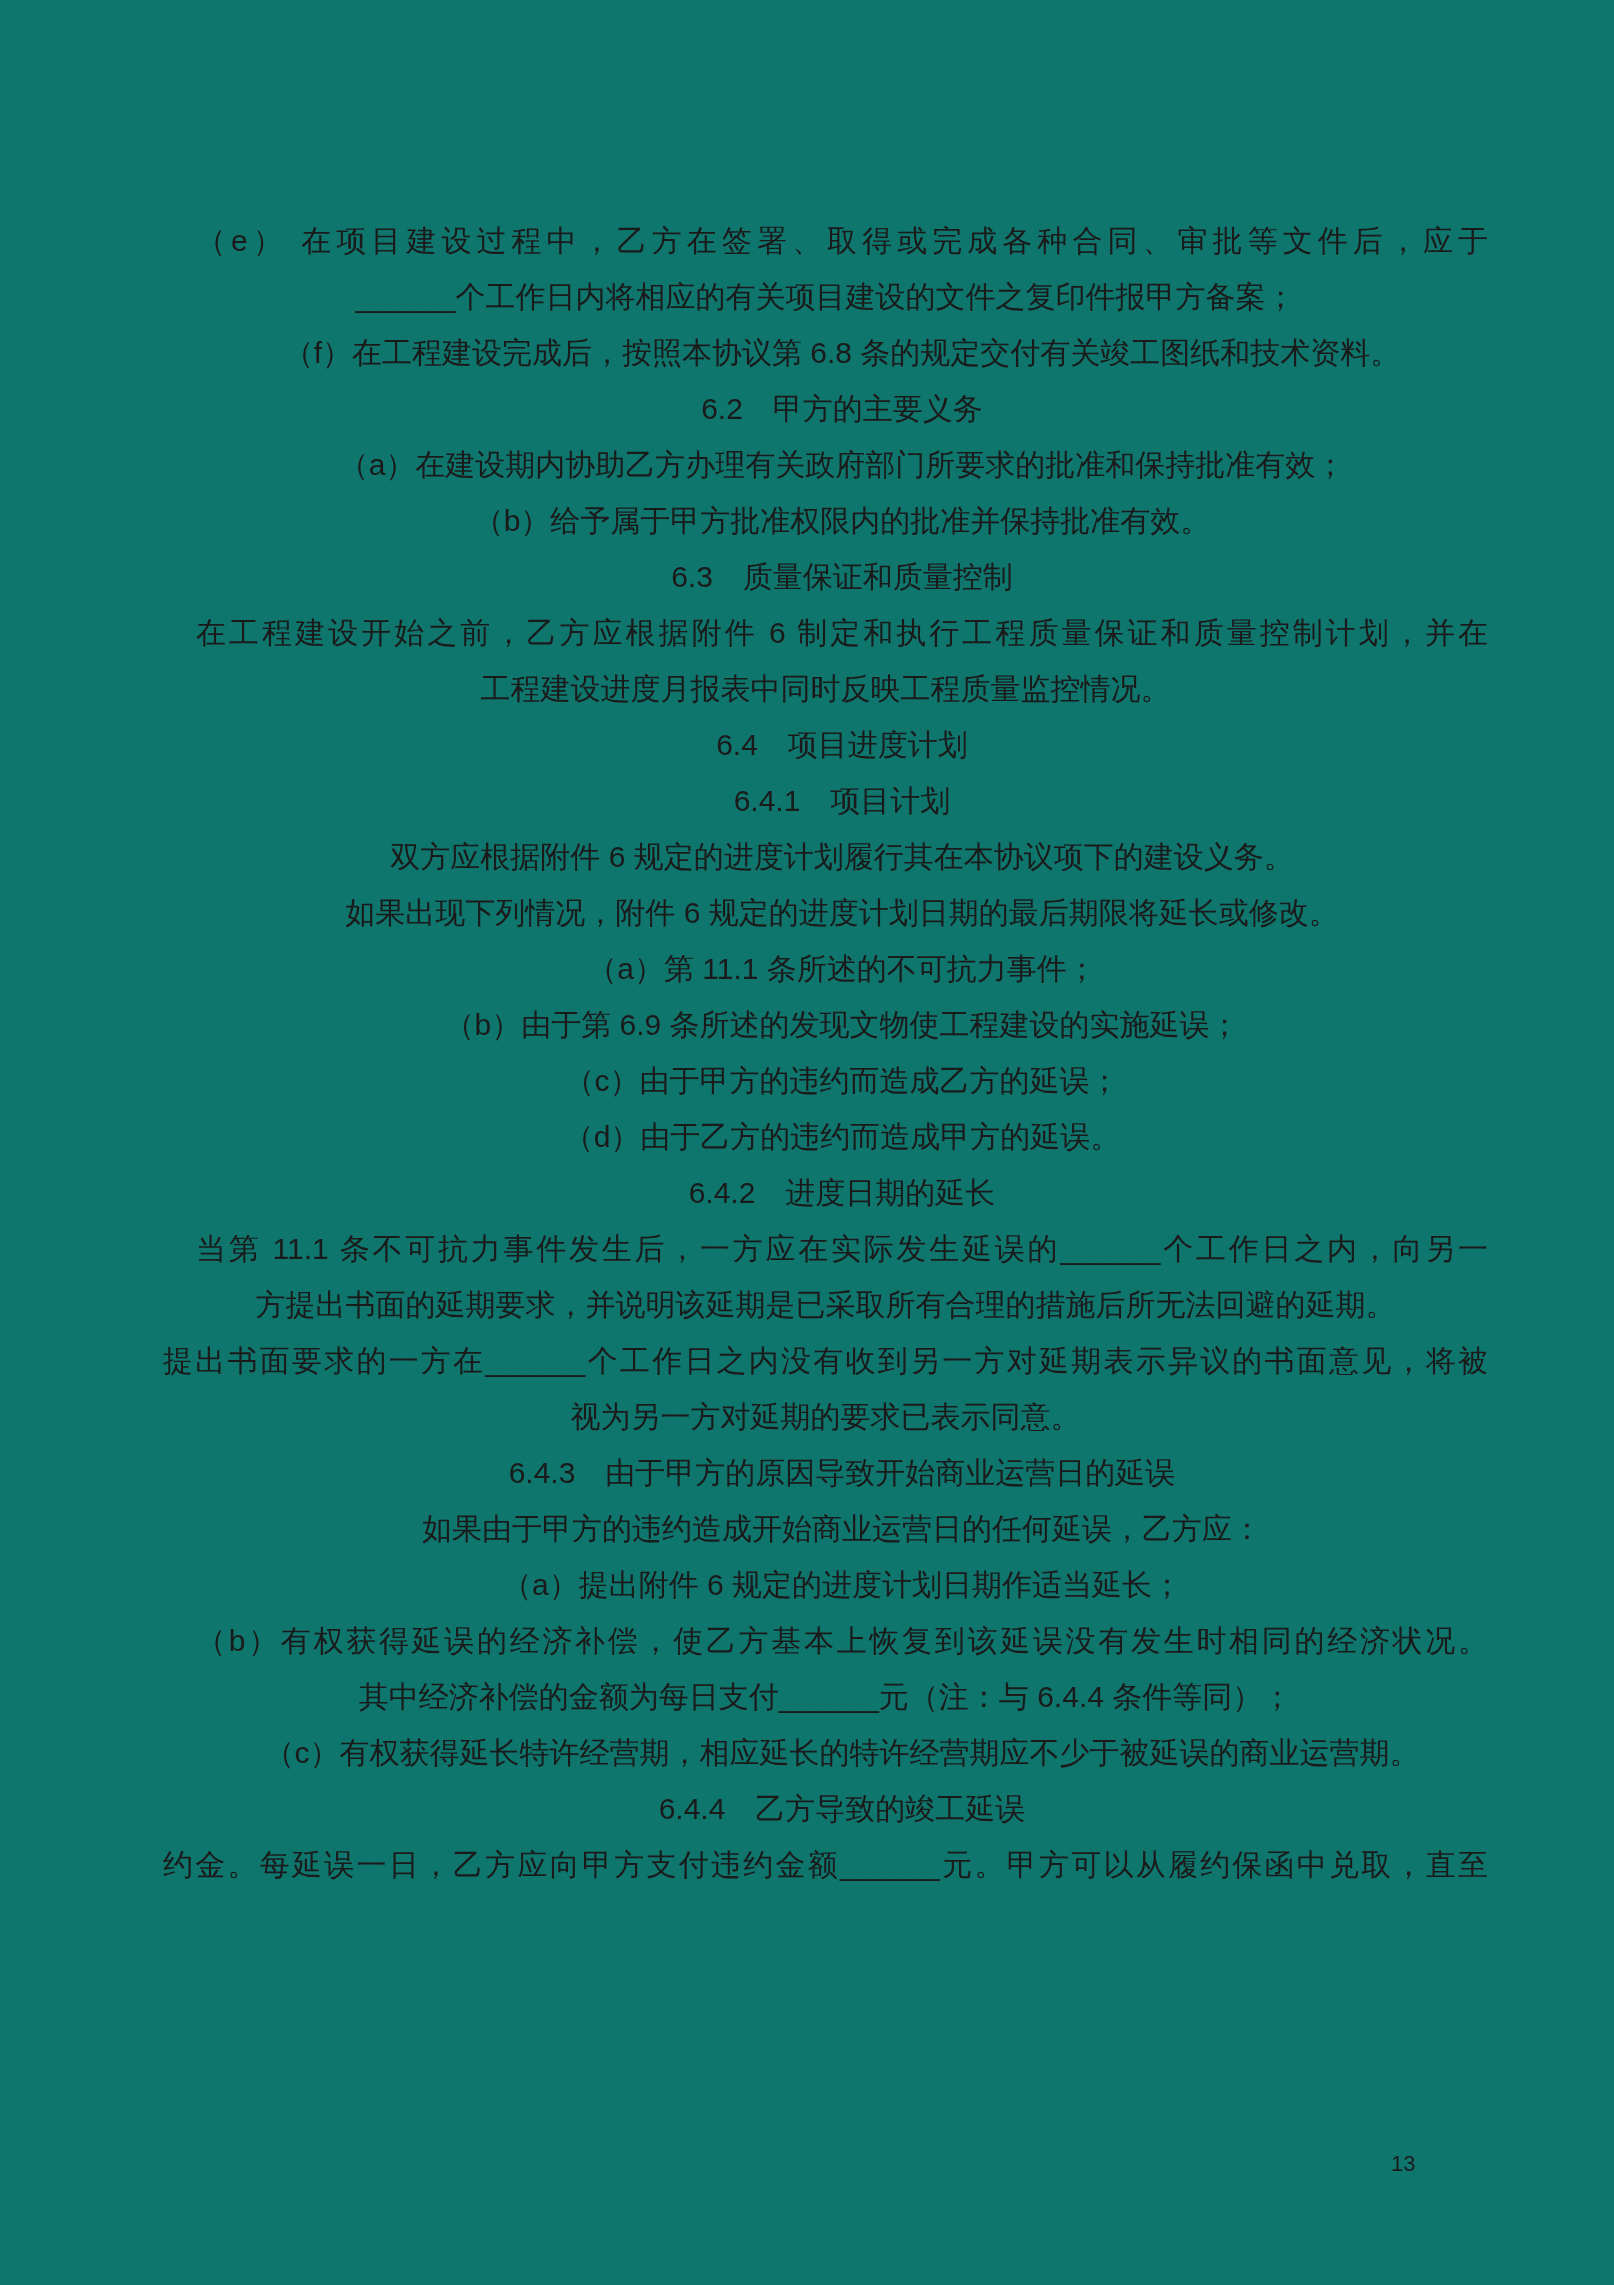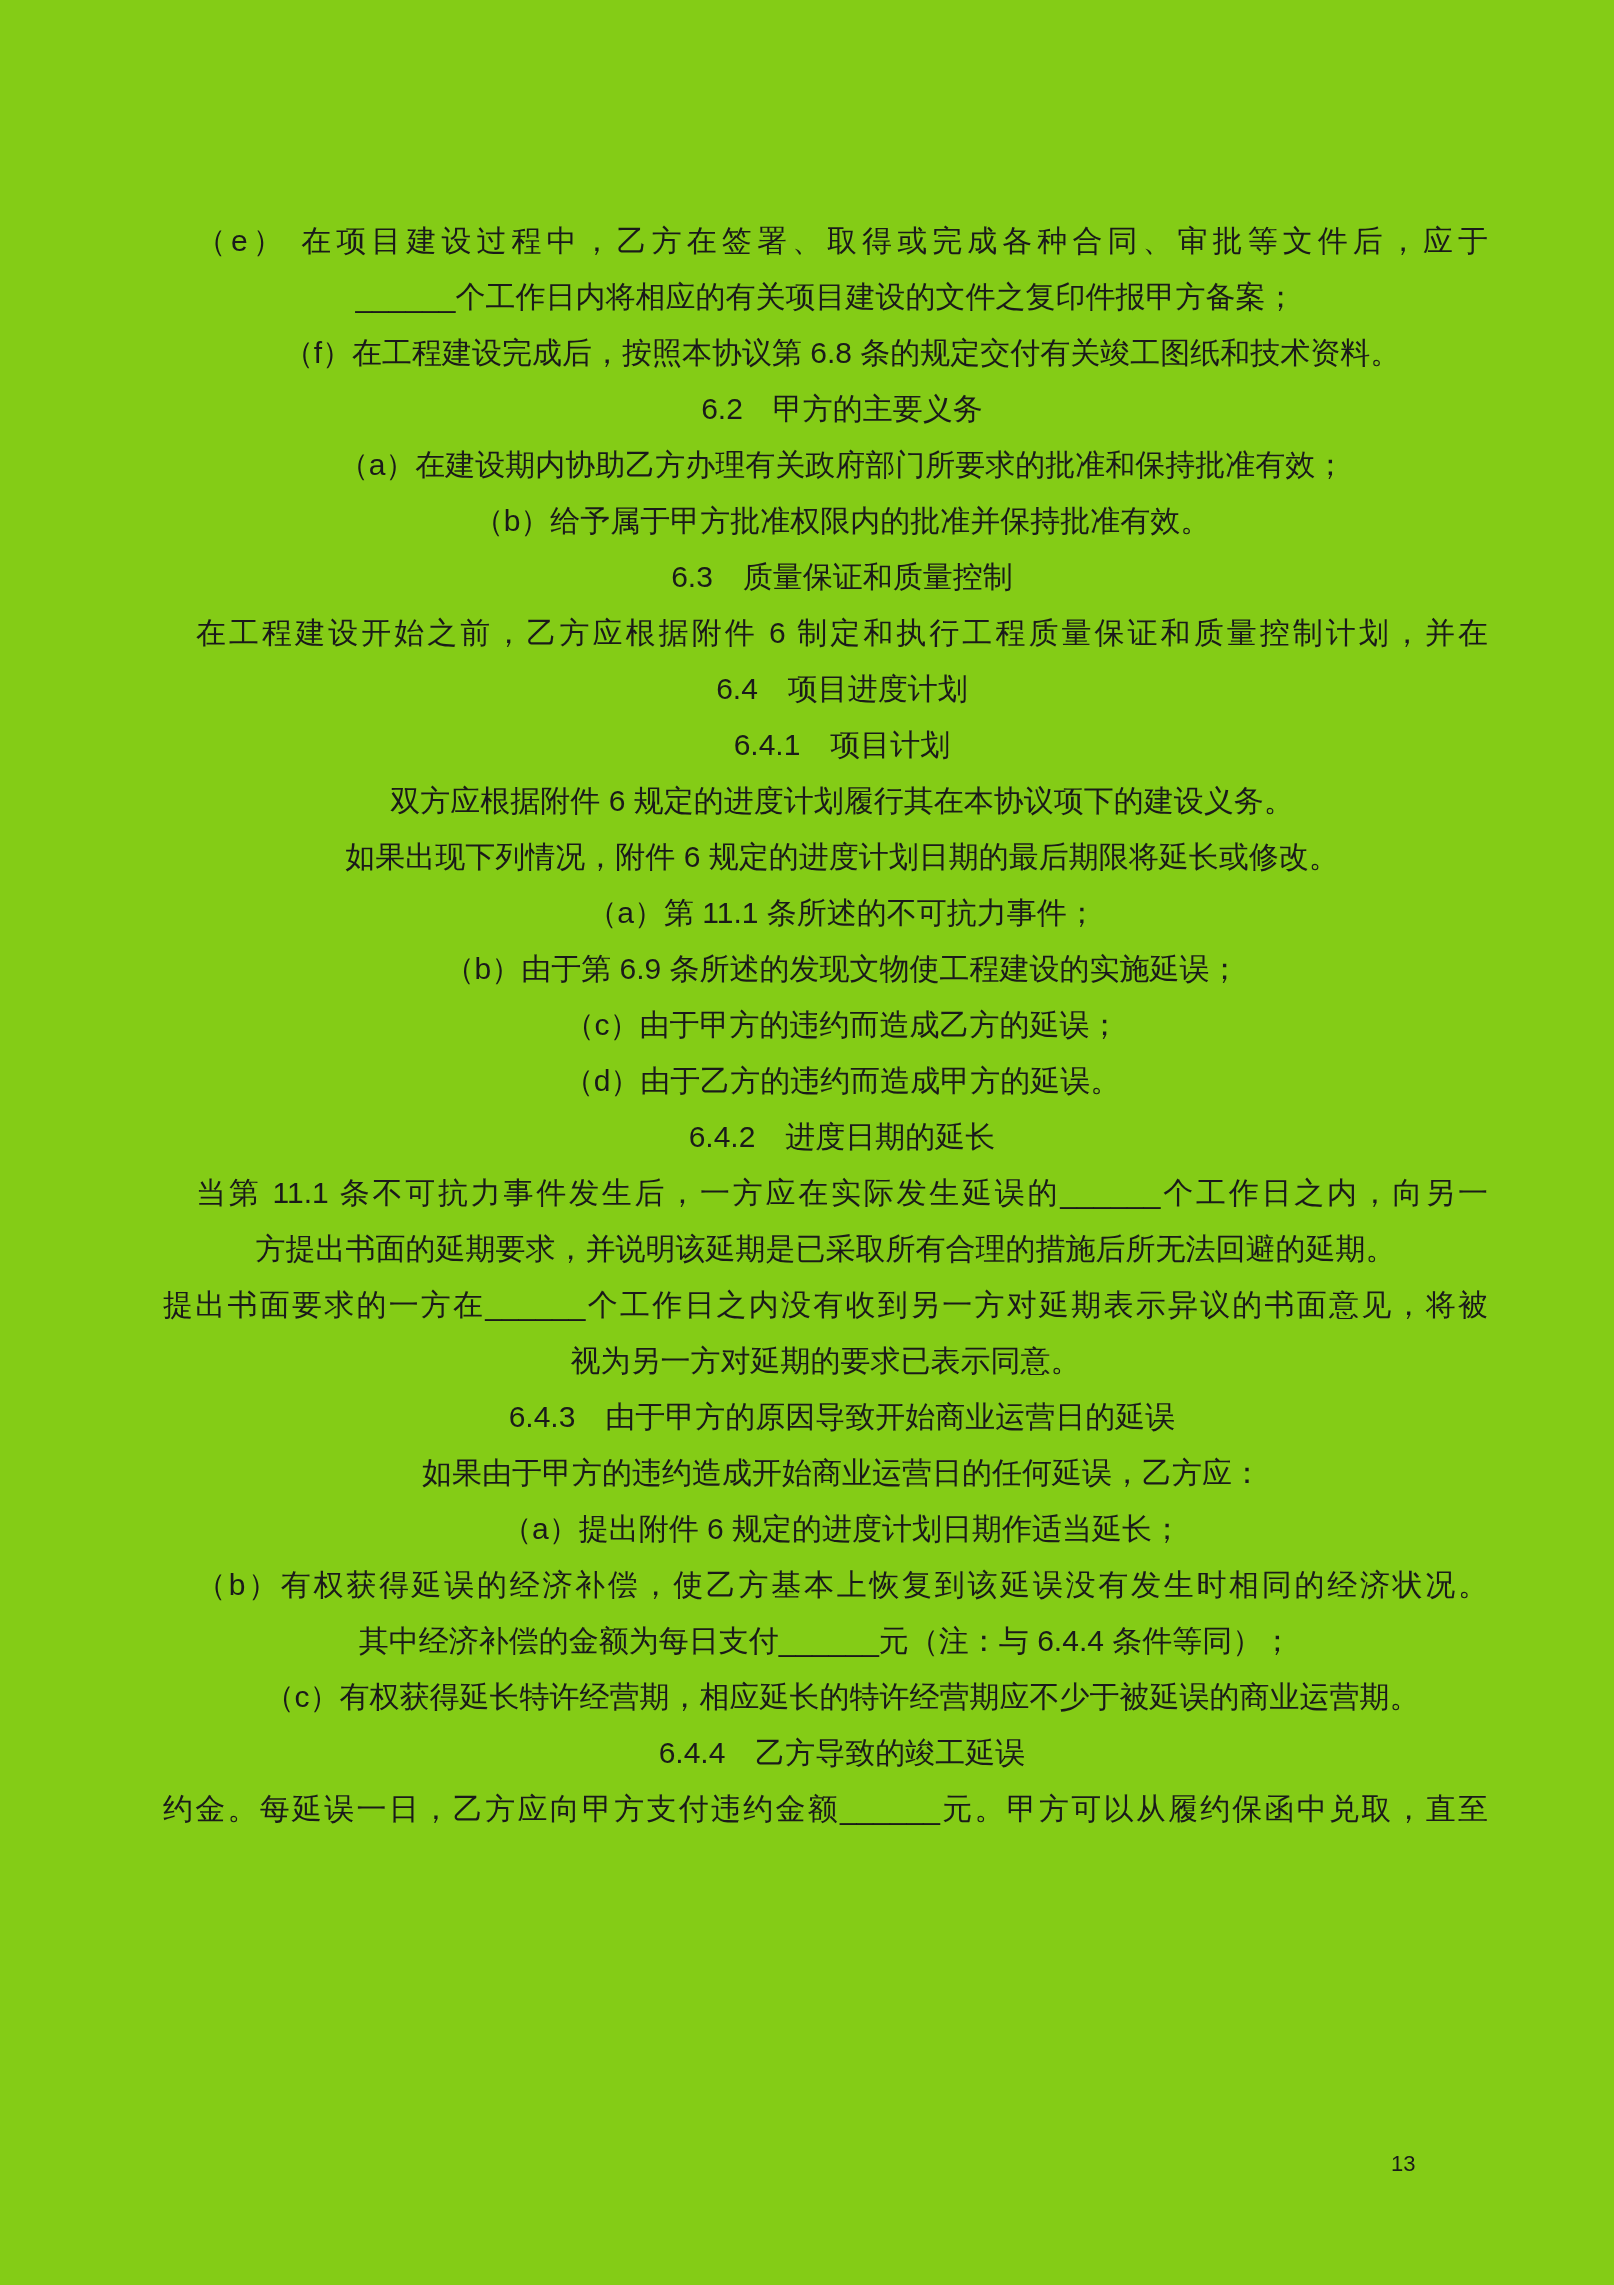--- a/index.html
+++ b/index.html
@@ -12,21 +12,21 @@
     height: 2285px;
     position: relative;
     font-family: "Liberation Sans", sans-serif;
   }
   .page {
     position: absolute;
     left: 0;
     top: 0;
     width: 1615px;
     height: 2285px;
-    background: #84cc16;
+    background: #0f766e;
     overflow: hidden;
   }
   .text-block {
     position: absolute;
     left: 163px;
     top: 213px;
     width: 1325px;
     color: #1a1a1a;
     font-size: 30px;
     font-weight: 400;
@@ -61,20 +61,21 @@
 
   <div class="text-block">
       <div class="doc-line indent fill">（e） 在项目建设过程中，乙方在签署、取得或完成各种合同、审批等文件后，应于</div>
       <div class="doc-line">______个工作日内将相应的有关项目建设的文件之复印件报甲方备案；</div>
       <div class="doc-line indent">（f）在工程建设完成后，按照本协议第 6.8 条的规定交付有关竣工图纸和技术资料。</div>
       <div class="doc-line indent">6.2　甲方的主要义务</div>
       <div class="doc-line indent">（a）在建设期内协助乙方办理有关政府部门所要求的批准和保持批准有效；</div>
       <div class="doc-line indent">（b）给予属于甲方批准权限内的批准并保持批准有效。</div>
       <div class="doc-line indent">6.3　质量保证和质量控制</div>
       <div class="doc-line indent fill">在工程建设开始之前，乙方应根据附件 6 制定和执行工程质量保证和质量控制计划，并在</div>
+      <div class="doc-line">工程建设进度月报表中同时反映工程质量监控情况。</div>
       <div class="doc-line indent">6.4　项目进度计划</div>
       <div class="doc-line indent">6.4.1　项目计划</div>
       <div class="doc-line indent">双方应根据附件 6 规定的进度计划履行其在本协议项下的建设义务。</div>
       <div class="doc-line indent">如果出现下列情况，附件 6 规定的进度计划日期的最后期限将延长或修改。</div>
       <div class="doc-line indent">（a）第 11.1 条所述的不可抗力事件；</div>
       <div class="doc-line indent">（b）由于第 6.9 条所述的发现文物使工程建设的实施延误；</div>
       <div class="doc-line indent">（c）由于甲方的违约而造成乙方的延误；</div>
       <div class="doc-line indent">（d）由于乙方的违约而造成甲方的延误。</div>
       <div class="doc-line indent">6.4.2　进度日期的延长</div>
       <div class="doc-line indent fill">当第 11.1 条不可抗力事件发生后，一方应在实际发生延误的______个工作日之内，向另一</div>

